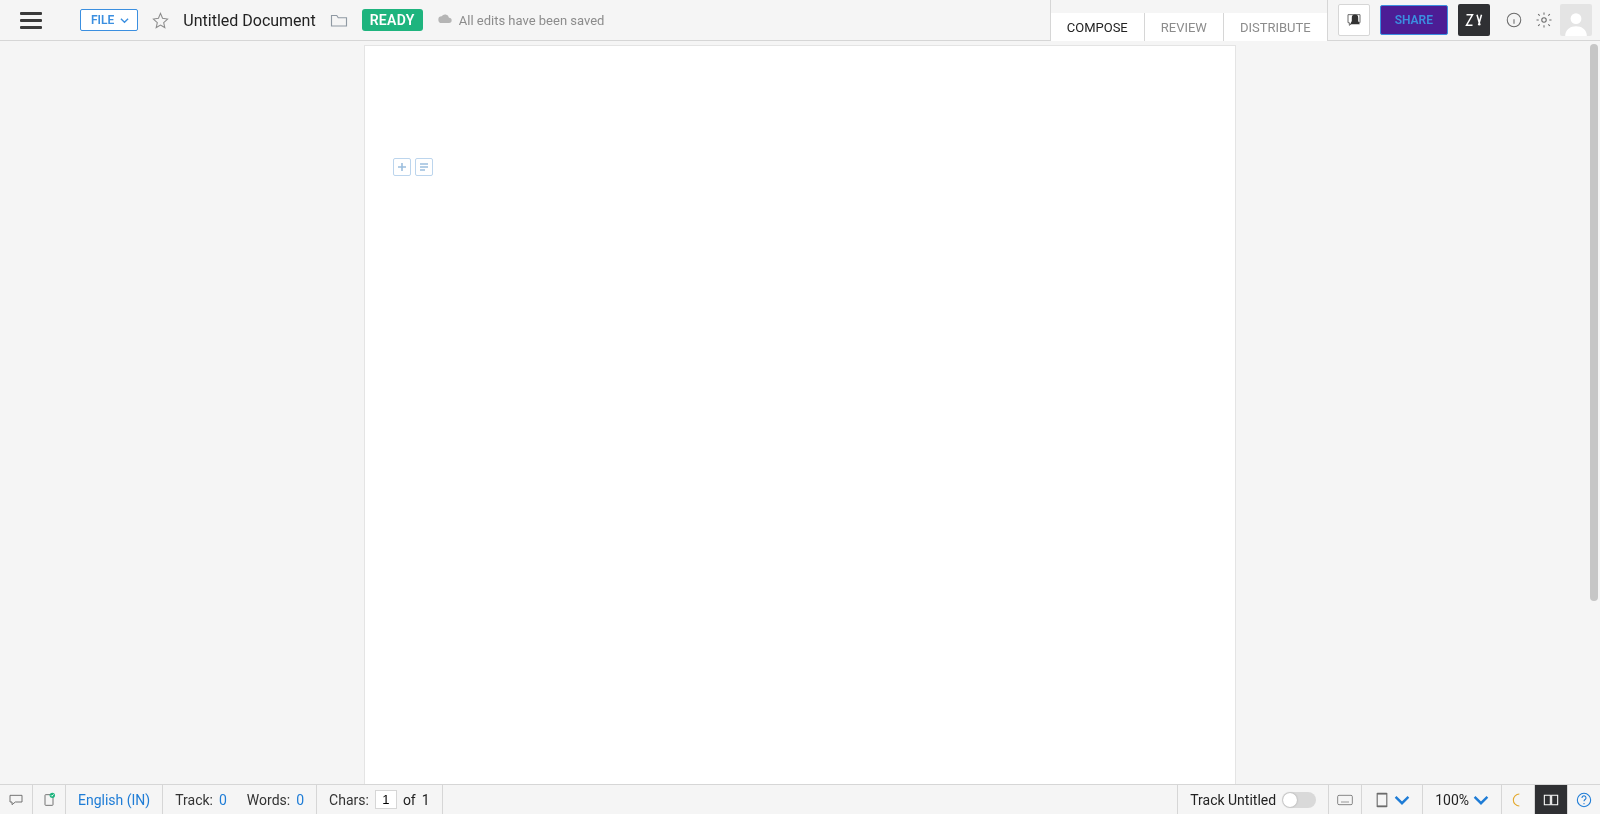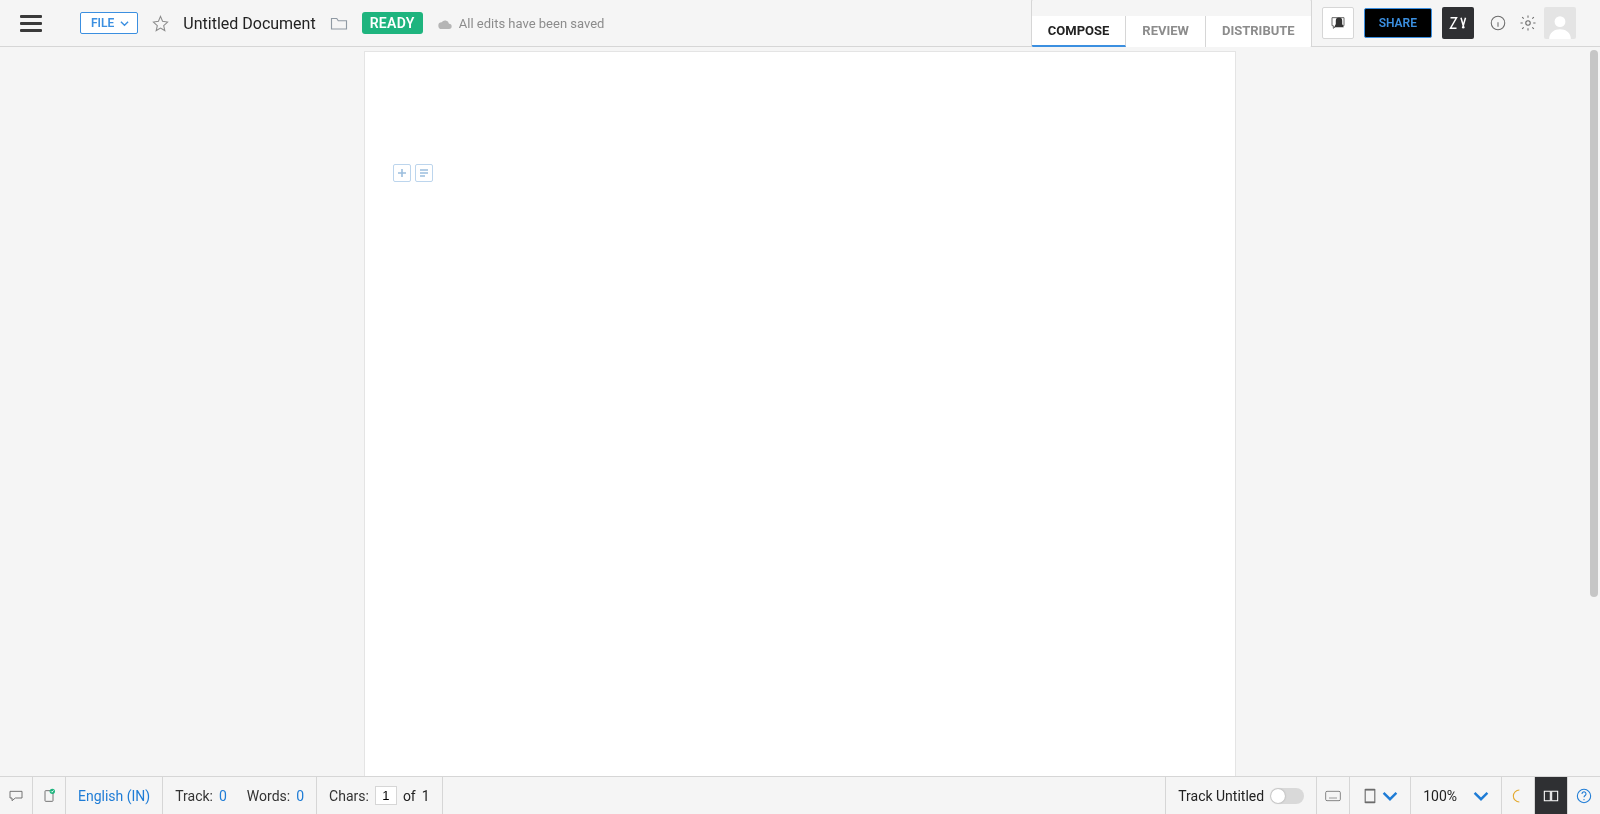--- a/index.html
+++ b/index.html
@@ -20,26 +20,26 @@
     color:var(--text);
     background:var(--bg);
     display:flex;
     flex-direction:column;
     width:1600px;
     height:814px;
     overflow:hidden;
   }
   
   .header{
-    height:47px;
+    height:41px;
     background:var(--bg);
     border-bottom:1px solid var(--border);
     display:flex;
     align-items:center;
-    padding:0 24px 0 20px;
+    padding:0 8px 0 20px;
     gap:14px;
     flex:0 0 auto;
   }
   .hamburger{
     display:flex;flex-direction:column;gap:4px;cursor:pointer;
   }
   .hamburger span{width:22px;height:3px;background:#3a3a3a;border-radius:1px;}
   .file-btn{
     border:1px solid var(--blue-light);
     color:var(--blue-light);
@@ -55,44 +55,44 @@
   .file-btn svg{width:9px;height:9px;}
   .star-icon{color:#8c8c8c;cursor:pointer;display:flex;}
   .star-icon svg{width:17px;height:17px;}
   .doc-title{font-size:16px;font-weight:400;}
   .folder-icon{color:#8f99a3;display:flex;cursor:pointer;}
   .folder-icon svg{width:18px;height:16px;}
   .badge-ready{
     background:var(--green);color:#fff;font-size:14px;font-weight:600;
     padding:3px 8px;border-radius:3px;letter-spacing:0.3px;
   }
-  .save-status{display:flex;align-items:flex-end;gap:6px;color:var(--muted);font-size:13px;}
+  .save-status{display:flex;align-items:flex-start;gap:6px;color:var(--muted);font-size:13px;}
   .cloud-icon{display:flex;}
   .cloud-icon svg{width:16px;height:12px;fill:#b5b5b5;}
   .header-spacer{flex:1;}
   .tabgroup{
     display:flex;border:1px solid var(--border);border-radius:2px;overflow:hidden;
   }
   .tabgroup .tab{
-    padding:7px 16px;font-size:13px;font-weight:700;cursor:pointer;
+    padding:7px 16px;font-size:13px;font-weight:400;cursor:pointer;
     background:#fff;color:var(--muted);
     border-right:1px solid var(--border);
     margin-top:16px;
   }
   .tabgroup .tab:last-child{border-right:none;}
   .tabgroup .tab.active{color:var(--text);border-bottom:2px solid var(--blue-light);}
   .notify-btn{
     border:1px solid var(--border);background:#fff;width:32px;height:32px;
     display:flex;align-items:center;justify-content:center;cursor:pointer;border-radius:2px;
     position:relative;
   }
   .notify-btn svg{width:16px;height:16px;fill:#6b6b6b;}
   .notify-badge{position:absolute;right:6px;bottom:6px;width:8px;height:8px;}
   .share-btn{
-    border:1px solid var(--blue-light);background:#000000;color:var(--blue-light);
+    border:1px solid var(--blue-light);background:#4c1d95;color:var(--blue-light);
     font-size:12px;font-weight:600;padding:7px 14px;border-radius:2px;cursor:pointer;
   }
   .zia-btn{
     width:32px;height:32px;background:var(--dark-btn);color:#fff;
     display:flex;align-items:center;justify-content:center;cursor:pointer;border-radius:2px;
     font-size:11px;font-weight:600;
   }
   .icon-btn{
     width:28px;height:32px;display:flex;align-items:center;justify-content:center;
     cursor:pointer;color:#6b6b6b;
@@ -133,21 +133,21 @@
   }
   .insert-widgets .w{
     width:18px;height:18px;border:1px solid #bcd5ed;border-radius:2px;
     display:flex;align-items:center;justify-content:center;cursor:pointer;
     color:#9cbede;font-size:13px;line-height:1;
   }
   .insert-widgets .w svg{width:10px;height:10px;stroke:currentColor;fill:none;stroke-width:1.6;}
 
   
   .footer{
-    height:38px;flex:0 0 auto;background:var(--bg);border-top:1px solid var(--border);
+    height:30px;flex:0 0 auto;background:var(--bg);border-top:1px solid var(--border);
     display:flex;align-items:stretch;font-size:14px;
   }
   .fcell{
     display:flex;align-items:center;padding:0 12px;border-right:1px solid var(--border);
     gap:6px;
   }
   .fcell.noborder{border-right:none;}
   .fcell .lbl{color:#333;}
   .fcell .blue{color:var(--blue);}
   .fcell.icononly{padding:0 8px;cursor:pointer;}
@@ -160,21 +160,21 @@
     width:34px;height:16px;background:#d9d9d9;border-radius:10px;position:relative;cursor:pointer;
   }
   .toggle::after{
     content:"";position:absolute;left:1px;top:1px;width:14px;height:14px;background:#fff;
     border-radius:50%;box-shadow:0 0 2px rgba(0,0,0,.3);
   }
   .keyboard-icon rect{fill:none;stroke:#6b6b6b;stroke-width:1.2;}
   .keyboard-icon line{stroke:#6b6b6b;stroke-width:1;}
   .footer-spacer{flex:1;}
   .chevron{width:10px;height:10px;}
-  .zoom-group{display:flex;gap:16px;}
+  .zoom-group{display:flex;gap:4px;}
   .fcell.dark{background:#2f3033;color:#fff;}
   .fcell.dark svg{stroke:#fff;}
   .help-circle{color:var(--blue);}
 </style>
 </head>
 <body>
 
 <div class="header">
   <div class="hamburger">
     <span></span>

